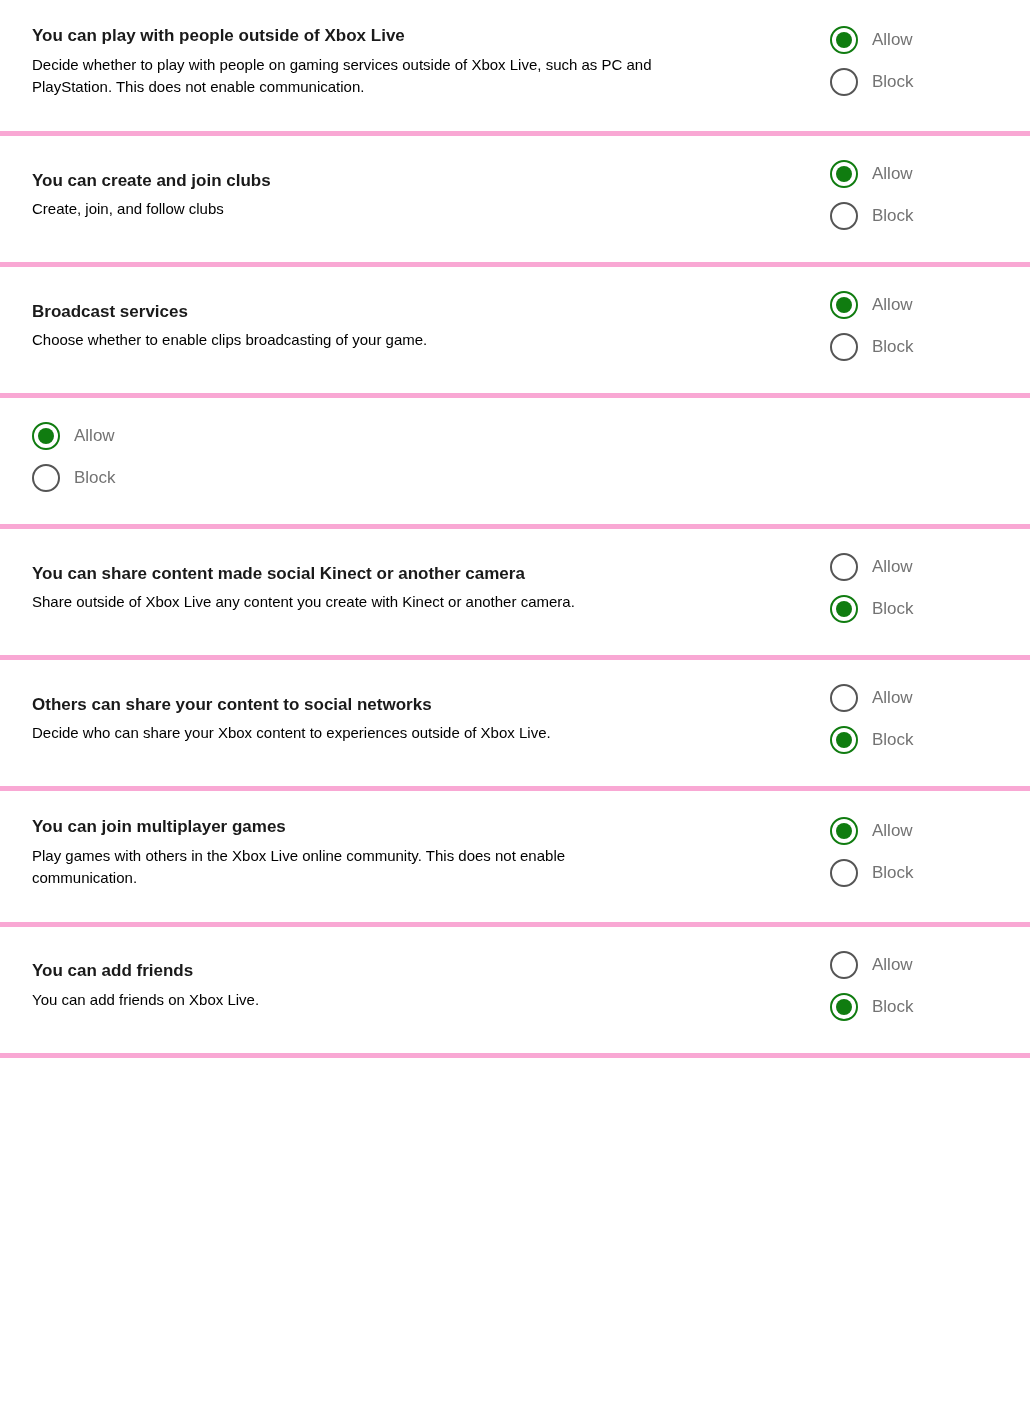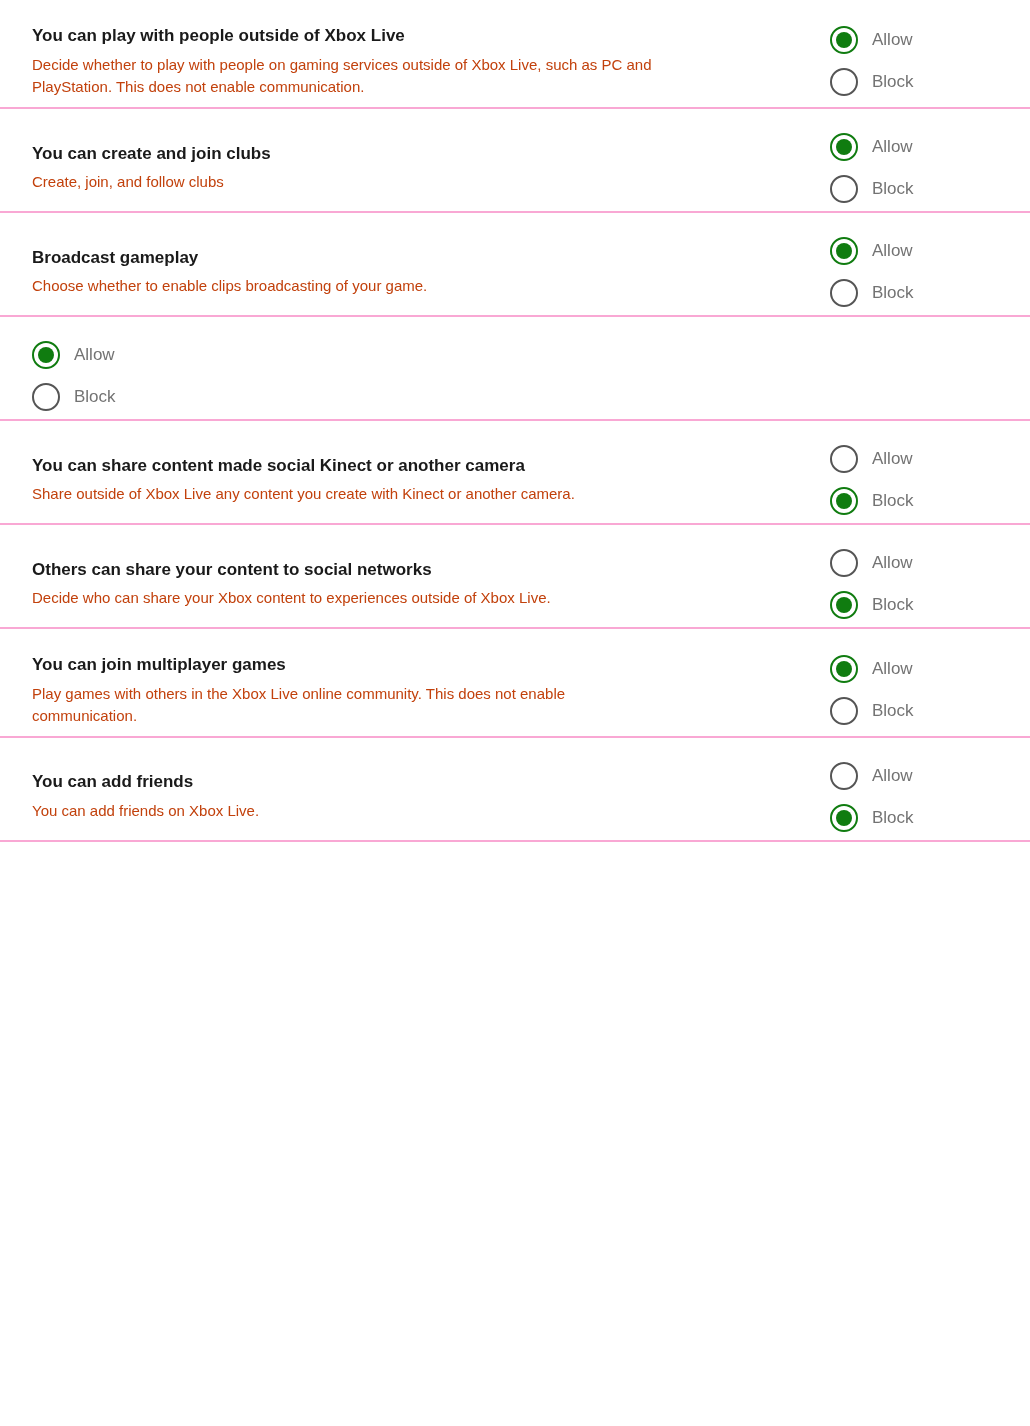--- a/index.html
+++ b/index.html
@@ -19,43 +19,43 @@
     .settings-list {
       width: 100%;
       padding: 0;
     }
 
     .setting-row {
       display: flex;
       flex-direction: row;
       align-items: center;
       justify-content: space-between;
-      padding: 24px 40px 8px 32px;
-      border-bottom: 2px solid #f9a8d4;
+      padding: 24px 40px 32px 32px;
+      border-bottom: 5px solid #f9a8d4;
     }
 
     .setting-text {
       flex: 1;
       padding-right: 60px;
       max-width: 680px;
     }
 
     .setting-title {
       font-weight: 700;
       font-size: 17px;
       line-height: 1.4;
       color: #1a1a1a;
       margin-bottom: 6px;
     }
 
     .setting-desc {
       font-weight: 400;
       font-size: 15px;
       line-height: 1.5;
-      color: #c2410c;
+      color: #000000;
     }
 
     .setting-controls {
       display: flex;
       flex-direction: column;
       gap: 14px;
       min-width: 160px;
       align-items: flex-start;
     }
 
@@ -132,21 +132,21 @@
           <span class="radio-label">Allow</span>
         </div>
         <div class="radio-option">
           <div class="radio-circle unselected"></div>
           <span class="radio-label">Block</span>
         </div>
       </div>
     </div>
     <div class="setting-row">
       <div class="setting-text">
-        <div class="setting-title">Broadcast gameplay</div>
+        <div class="setting-title">Broadcast services</div>
         <div class="setting-desc">Choose whether to enable clips broadcasting of your game.</div>
       </div>
       <div class="setting-controls">
         <div class="radio-option">
           <div class="radio-circle selected"></div>
           <span class="radio-label">Allow</span>
         </div>
         <div class="radio-option">
           <div class="radio-circle unselected"></div>
           <span class="radio-label">Block</span>

